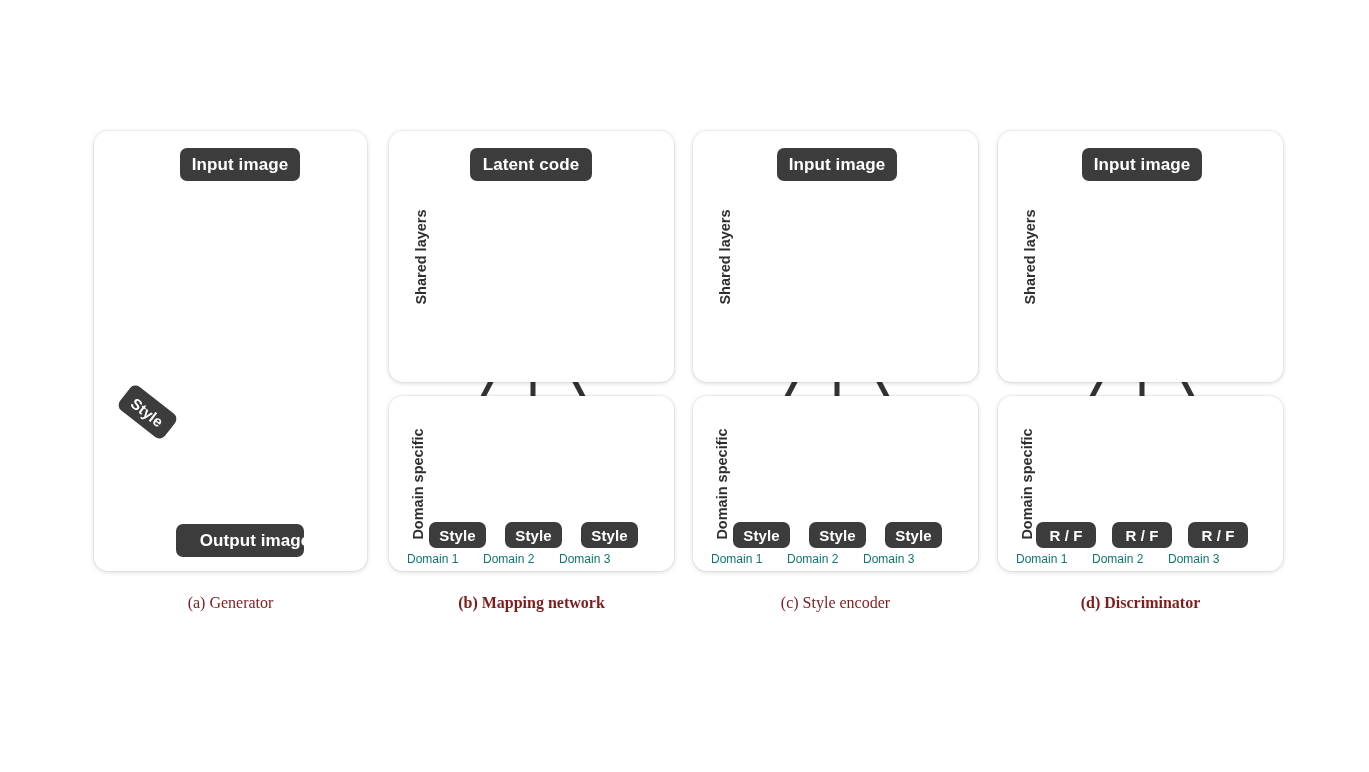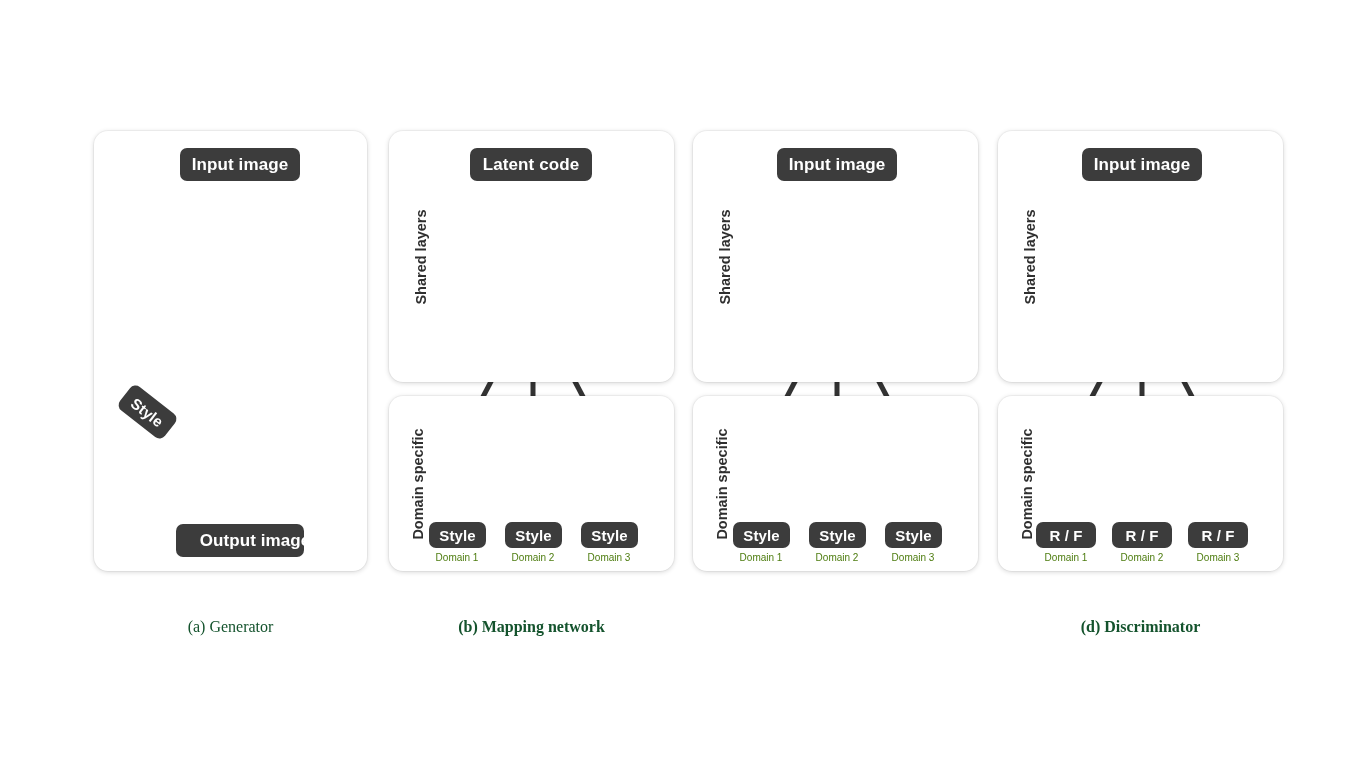--- a/index.html
+++ b/index.html
@@ -26,28 +26,28 @@
 
   
   .side-label{
     position:absolute;font-size:14.5px;font-weight:bold;color:#2f2f2f;
     transform:rotate(-90deg);transform-origin:center center;
     white-space:nowrap;text-align:center;
   }
 
   
   .domain-cap{
-    position:absolute;font-size:10px;color:#4d7c0f;
-    white-space:nowrap;text-align:center;
+    position:absolute;font-size:12px;color:#0f766e;
+    white-space:nowrap;
   }
 
   
   .fig-cap{
     position:absolute;font-family:"Liberation Serif",serif;
-    font-size:16px;color:#14532d;white-space:nowrap;text-align:center;margin-top:24px;
+    font-size:16px;color:#7f1d1d;white-space:nowrap;text-align:center;
   }
 
   
   svg.layer{position:absolute;left:0;top:0;width:1369px;height:772px;
             overflow:visible;pointer-events:none;}
 
   .tab-text{font-family:"Liberation Sans",sans-serif;font-weight:bold;
             font-size:19px;fill:#ffffff;}
 </style>
 </head>
@@ -304,20 +304,21 @@
   <div class="side-label" style="left:652px;top:476px;width:140px;z-index:5;">Domain specific</div>
 
   <div class="pill small" style="left:733px;top:522px;width:57px;z-index:5;">Style</div>
   <div class="pill small" style="left:809px;top:522px;width:57px;z-index:5;">Style</div>
   <div class="pill small" style="left:885px;top:522px;width:57px;z-index:5;">Style</div>
 
   <div class="domain-cap" style="left:711px;top:552px;width:100px;z-index:5;">Domain 1</div>
   <div class="domain-cap" style="left:787px;top:552px;width:100px;z-index:5;">Domain 2</div>
   <div class="domain-cap" style="left:863px;top:552px;width:100px;z-index:5;">Domain 3</div>
 
+  <div class="fig-cap" style="left:693px;top:594px;width:285px;z-index:5;">(c) Style encoder</div>
 
   <div class="pill big" style="left:1082px;top:148px;width:120px;z-index:5;">Input image</div>
 
   <div class="side-label" style="left:970px;top:249px;width:120px;z-index:5;">Shared layers</div>
   <div class="side-label" style="left:957px;top:476px;width:140px;z-index:5;">Domain specific</div>
 
   <div class="pill small" style="left:1036px;top:522px;width:60px;z-index:5;">R / F</div>
   <div class="pill small" style="left:1112px;top:522px;width:60px;z-index:5;">R / F</div>
   <div class="pill small" style="left:1188px;top:522px;width:60px;z-index:5;">R / F</div>
 

